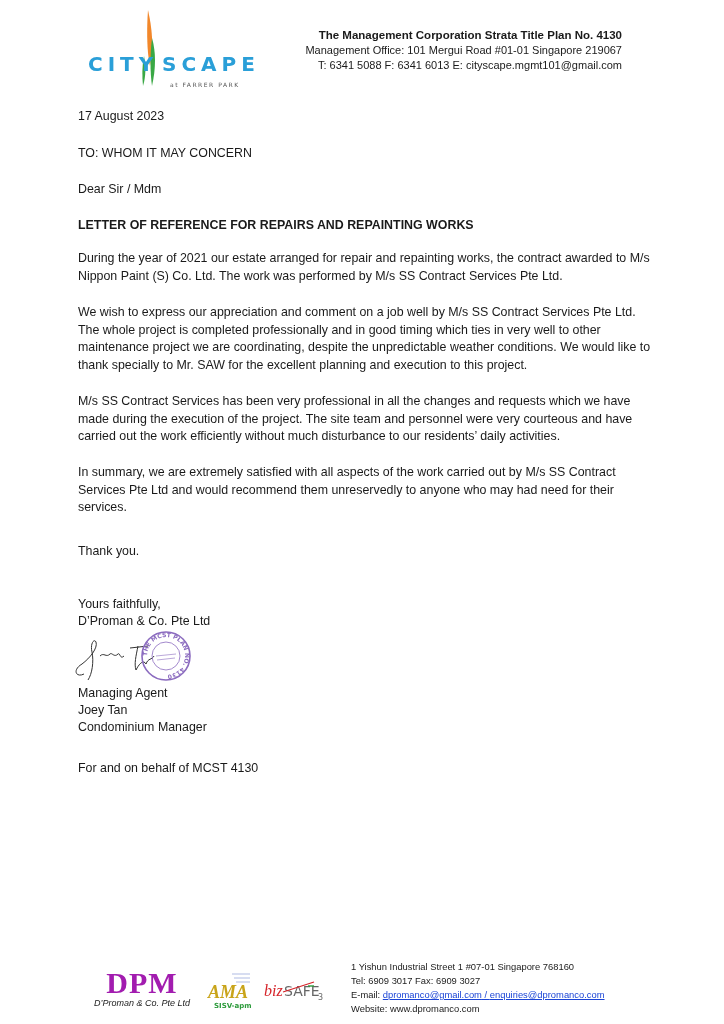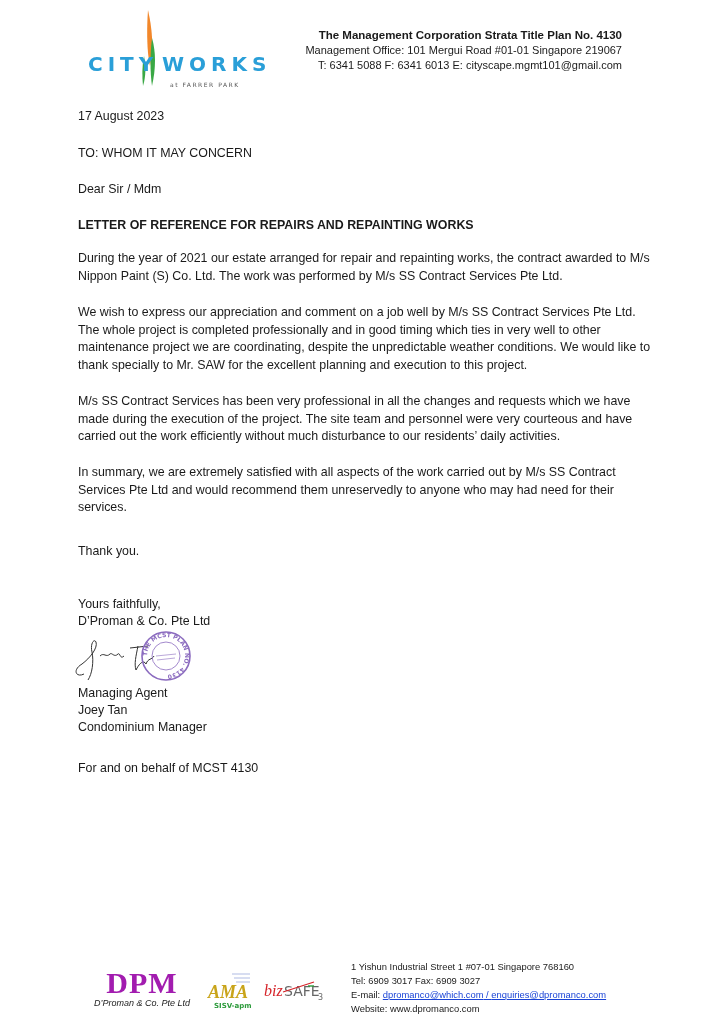--- a/index.html
+++ b/index.html
@@ -37,21 +37,21 @@
 </head>
 <body>
 
 <div id="logo" class="abs">
   <svg width="200" height="80" style="position:absolute;left:0;top:0">
     <path d="M72 2 C 76 20, 78 38, 74 58 C 72 50, 70 30, 72 2 Z" fill="#f2872a"></path>
     <path d="M76 30 C 80 44, 80 60, 76 78 C 74 64, 74 46, 76 30 Z" fill="#3aa845"></path>
     <path d="M68 48 C 70 58, 70 68, 67 78 C 66 68, 66 58, 68 48 Z" fill="#3aa845"></path>
   </svg>
   <span class="city-word" style="left:12px;">CITY</span>
-  <span class="city-word" style="left:86px;">WORKS</span>
+  <span class="city-word" style="left:86px;">SCAPE</span>
   <span class="city-sub">at FARRER PARK</span>
 </div>
 
 <div id="hdr" class="abs">
   <div class="title">The Management Corporation Strata Title Plan No. 4130</div>
   <div>Management Office: 101 Mergui Road #01-01 Singapore 219067</div>
   <div>T: 6341 5088 F: 6341 6013 E: cityscape.mgmt101@gmail.com</div>
 </div>
 
 <div class="abs txt" style="top:108px;">17 August 2023</div>
@@ -108,15 +108,15 @@
   <text x="0" y="24" font-family="Liberation Serif, serif" font-style="italic" font-size="16" fill="#d6242a">biz</text>
   <text x="20" y="24" font-family="DejaVu Sans, sans-serif" font-size="14" fill="#666">SAFE</text>
   <line x1="19" y1="20" x2="50" y2="10" stroke="#d6242a" stroke-width="1.2"></line>
   <line x1="44" y1="14" x2="50" y2="14" stroke="#2b9a3a" stroke-width="1.4"></line>
   <text x="54" y="28" font-family="DejaVu Sans, sans-serif" font-size="8" fill="#666">3</text>
 </svg>
 
 <div id="ftr" class="abs">
   <div>1 Yishun Industrial Street 1 #07-01 Singapore 768160</div>
   <div>Tel: 6909 3017 Fax: 6909 3027</div>
-  <div><span>E-mail: </span><a>dpromanco@which.com</a><a> / </a><a>enquiries@dpromanco.com</a></div>
+  <div><span>E-mail: </span><a>dpromanco@gmail.com</a><a> / </a><a>enquiries@dpromanco.com</a></div>
   <div>Website: www.dpromanco.com</div>
 </div>
 
 </body></html>

